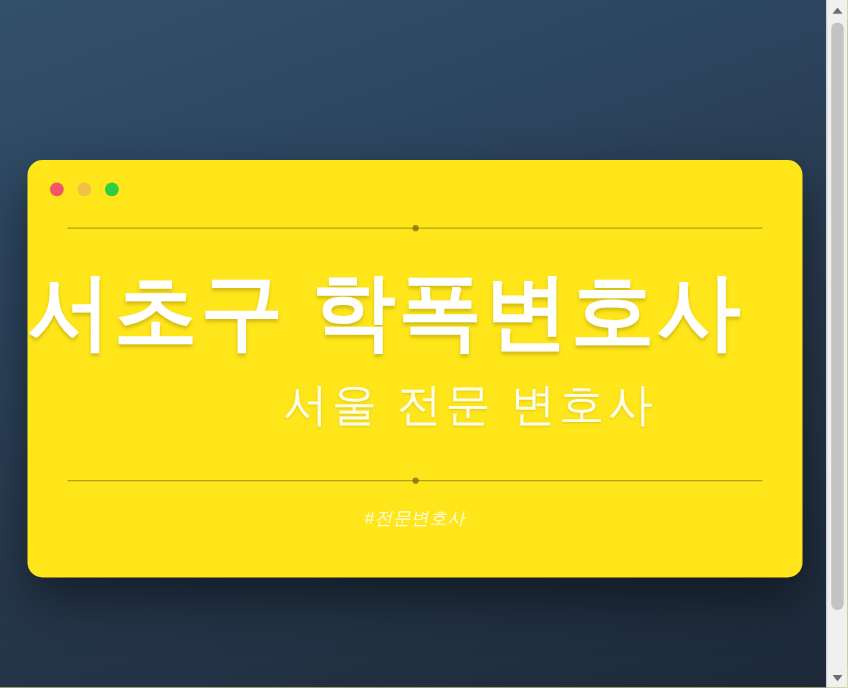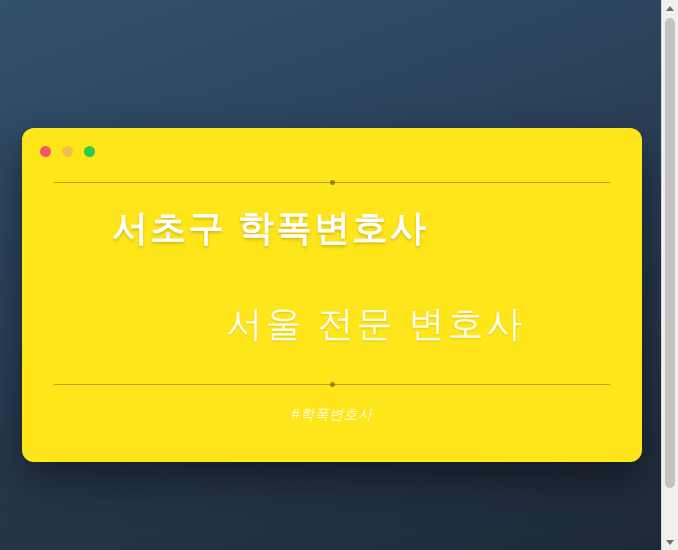--- a/index.html
+++ b/index.html
@@ -78,22 +78,22 @@
     background: rgba(120,105,10,0.75);
   }
   #rule-top    { top: 54px; }
   #rule-bottom { top: 256px; }
 
   #card-title {
     position: absolute;
     left: 0;
     top: 76px;
     width: 496px;
-    text-align: center;
-    font-size: 36px;
+    text-align: left;
+    font-size: 67px;
     font-weight: bold;
     letter-spacing: 2px;
     color: #ffffff;
     text-shadow: 0 2px 3px rgba(130,112,0,0.35);
     white-space: nowrap;
   }
 
   #card-subtitle {
     position: absolute;
     left: 0;
@@ -182,21 +182,21 @@
       </div>
 
       <div id="card-title">서초구 학폭변호사</div>
 
       <div id="card-subtitle">서울 전문 변호사</div>
 
       <div class="rule" id="rule-bottom">
         <span class="node"></span>
       </div>
 
-      <div id="card-hashtag">#학폭변호사</div>
+      <div id="card-hashtag">#전문변호사</div>
 
     </div>
   </div>
 
   <div id="scrollbar">
     <div class="sb-arrow" id="sb-arrow-up">
       <span class="tri"></span>
     </div>
     <div id="sb-thumb"></div>
     <div class="sb-arrow" id="sb-arrow-down">

